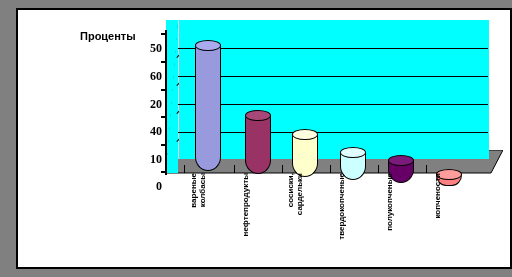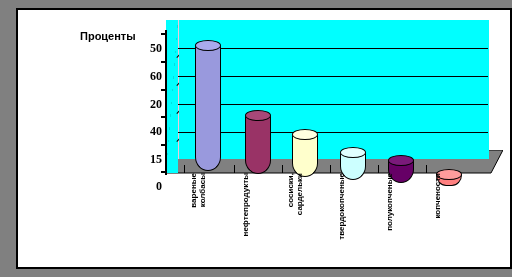--- a/index.html
+++ b/index.html
@@ -213,21 +213,21 @@
       <div class="axis-tick-mark" style="top:50.8px"></div>
       <div class="axis-tick-mark" style="top:78.6px"></div>
       <div class="axis-tick-mark" style="top:106.4px"></div>
       <div class="axis-tick-mark" style="top:134.2px"></div>
       <div class="axis-tick-mark" style="top:161px"></div>
 
       <div class="axis-label-wrap" style="top:17px">50</div>
       <div class="axis-label-wrap" style="top:44.8px">60</div>
       <div class="axis-label-wrap" style="top:72.6px">20</div>
       <div class="axis-label-wrap" style="top:100.4px">40</div>
-      <div class="axis-label-wrap" style="top:128.2px">15</div>
+      <div class="axis-label-wrap" style="top:128.2px">10</div>
       <div class="axis-label-wrap" style="top:155px">0</div>
 
       <div class="cyl" style="left:177px; bottom:100px; width:26px; height:131px;">
         <div class="cyl-body" style="height:125px; background:#9999DD;"></div>
         <div class="cyl-top" style="top:0px; background:#AAAAEE;"></div>
       </div>
 
       <div class="cyl" style="left:227px; bottom:97px; width:26px; height:64px;">
         <div class="cyl-body" style="height:58px; background:#993366;"></div>
         <div class="cyl-top" style="top:0px; background:#A84878;"></div>

